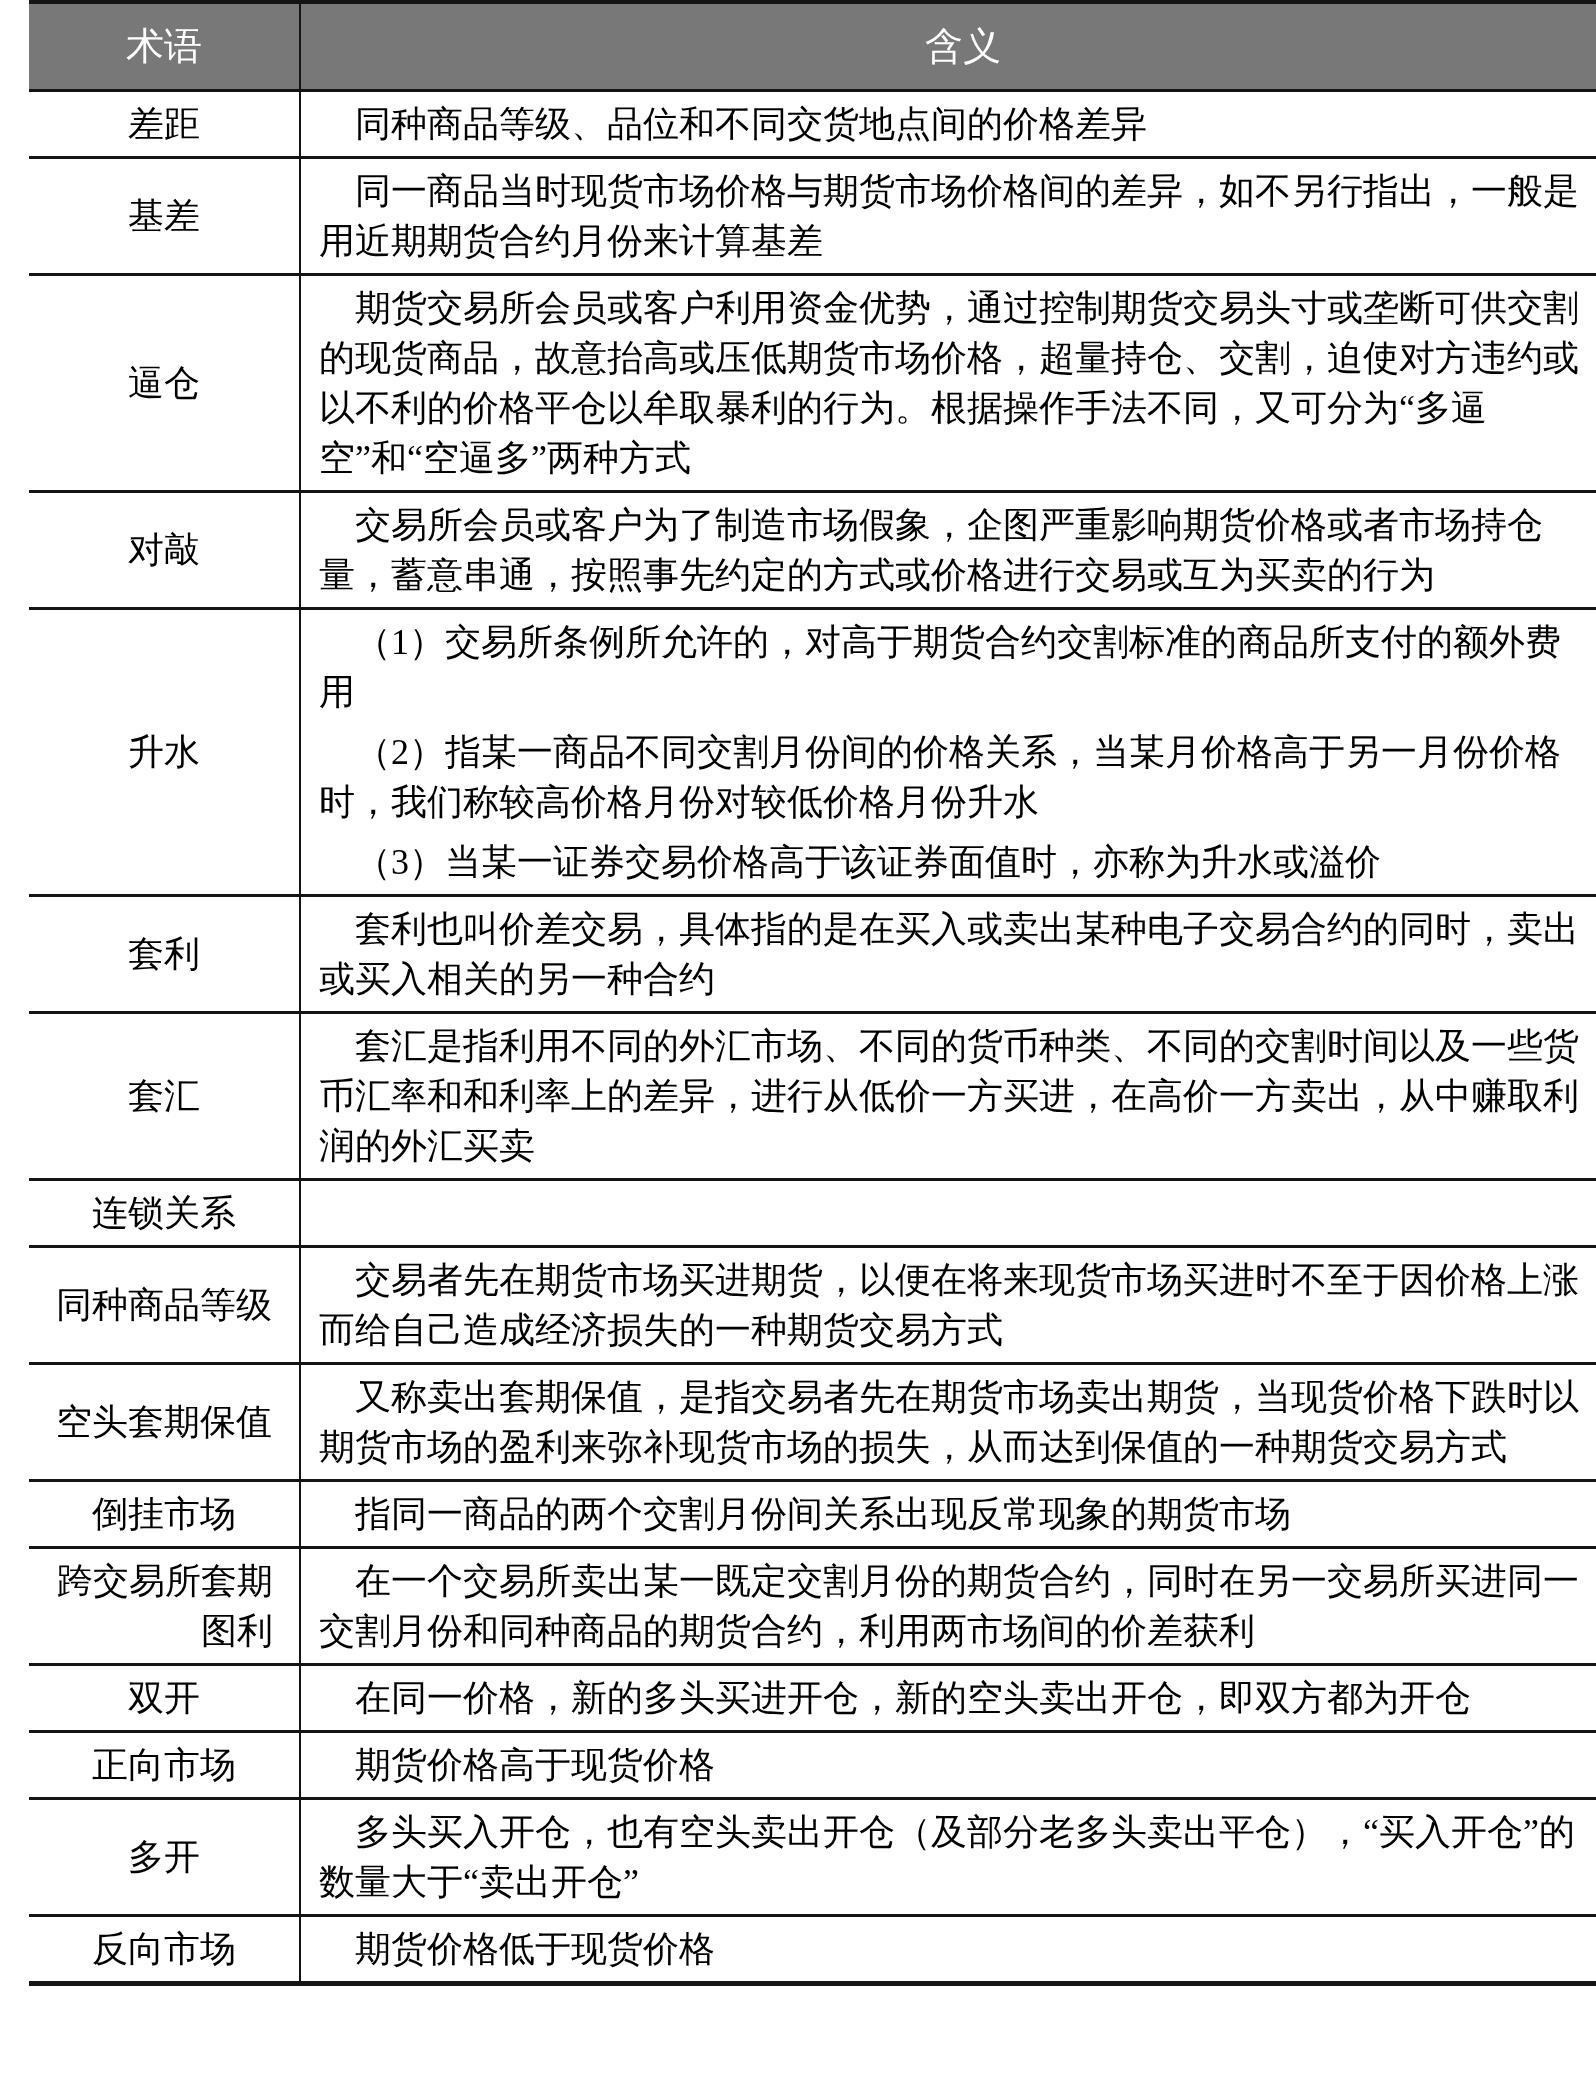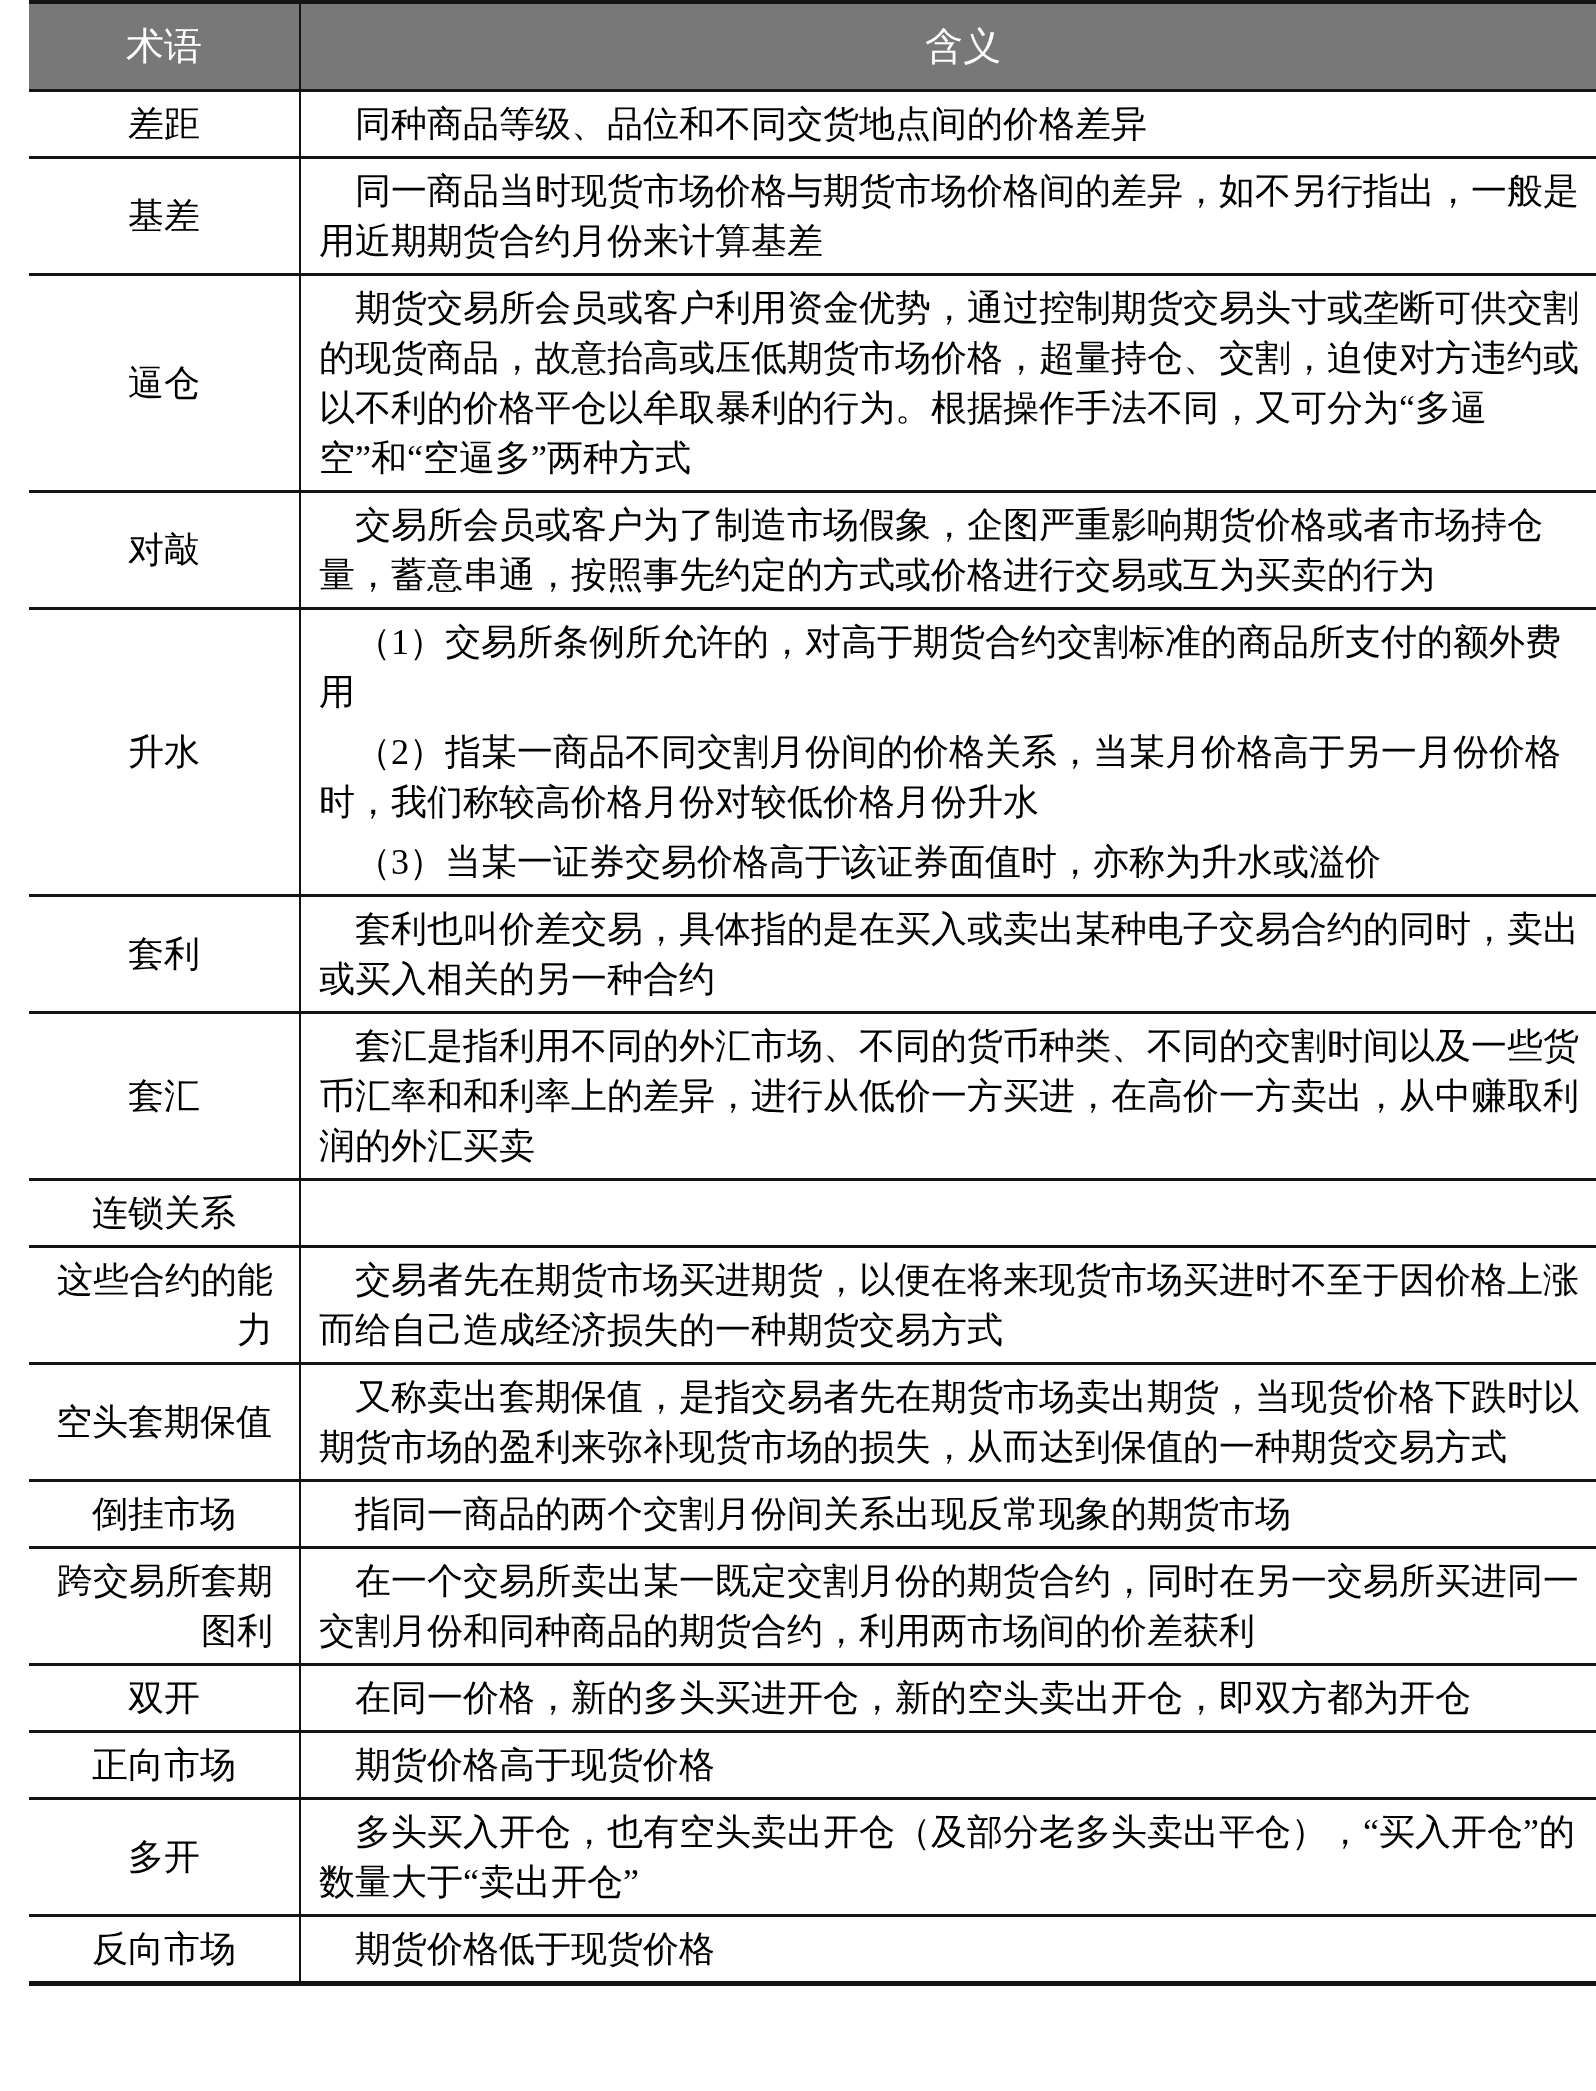--- a/index.html
+++ b/index.html
@@ -134,21 +134,21 @@
     <div class="def-cell">
           <p class="para">套汇是指利用不同的外汇市场、不同的货币种类、不同的交割时间以及一些货币汇率和和利率上的差异，进行从低价一方买进，在高价一方卖出，从中赚取利润的外汇买卖</p>
         </div>
   </div>
 
   <div class="row body-row">
     <div class="term-cell">连锁关系</div>
   </div>
 
   <div class="row body-row">
-    <div class="term-cell">这些合约的能力</div>
+    <div class="term-cell">同种商品等级</div>
     <div class="def-cell">
           <p class="para">交易者先在期货市场买进期货，以便在将来现货市场买进时不至于因价格上涨而给自己造成经济损失的一种期货交易方式</p>
         </div>
   </div>
 
   <div class="row body-row">
     <div class="term-cell">空头套期保值</div>
     <div class="def-cell">
           <p class="para">又称卖出套期保值，是指交易者先在期货市场卖出期货，当现货价格下跌时以期货市场的盈利来弥补现货市场的损失，从而达到保值的一种期货交易方式</p>
         </div>

